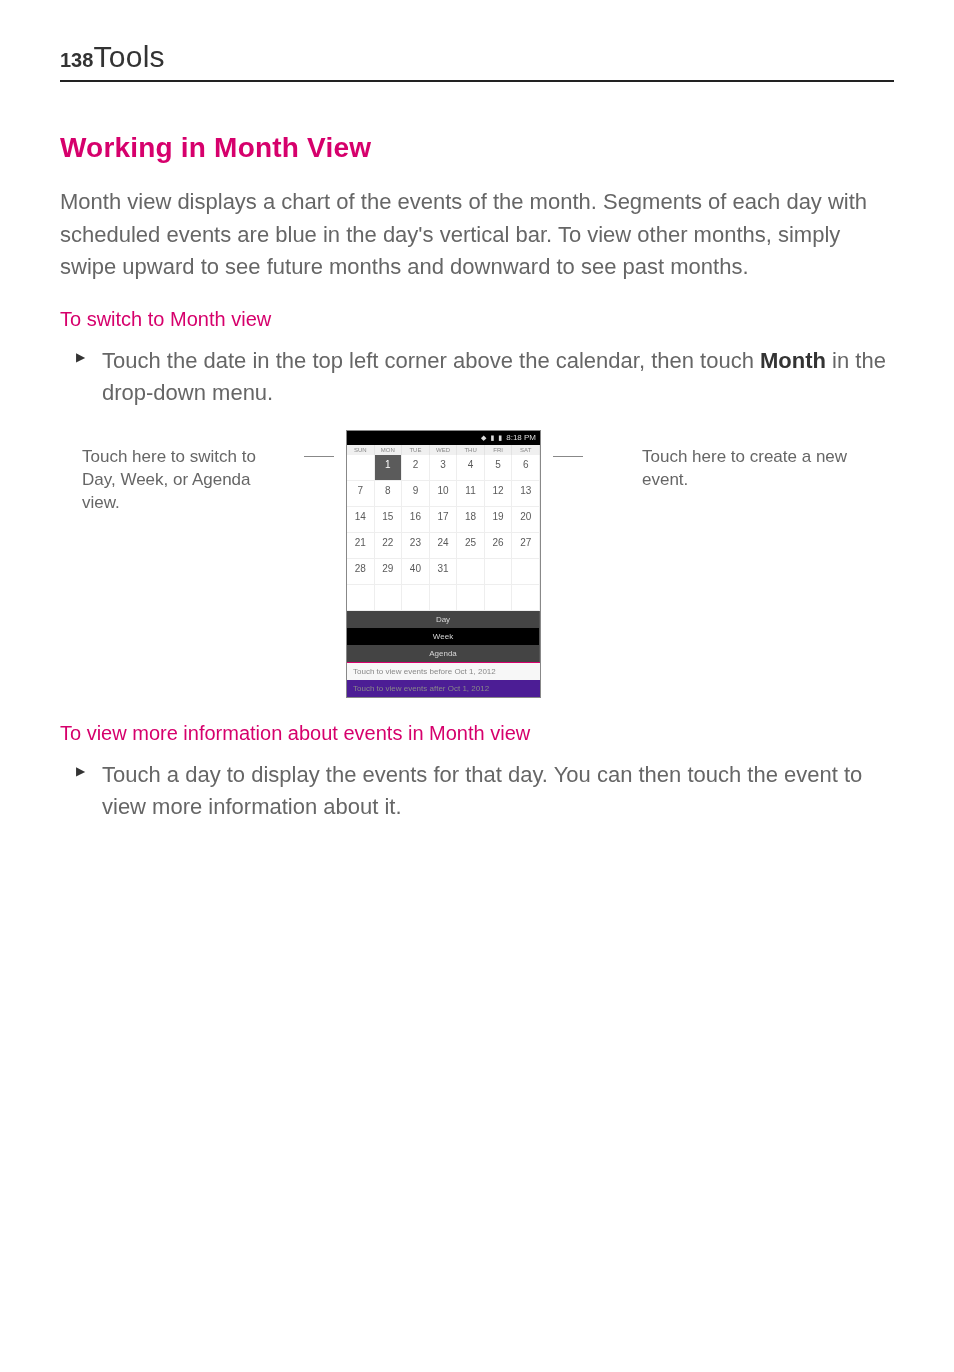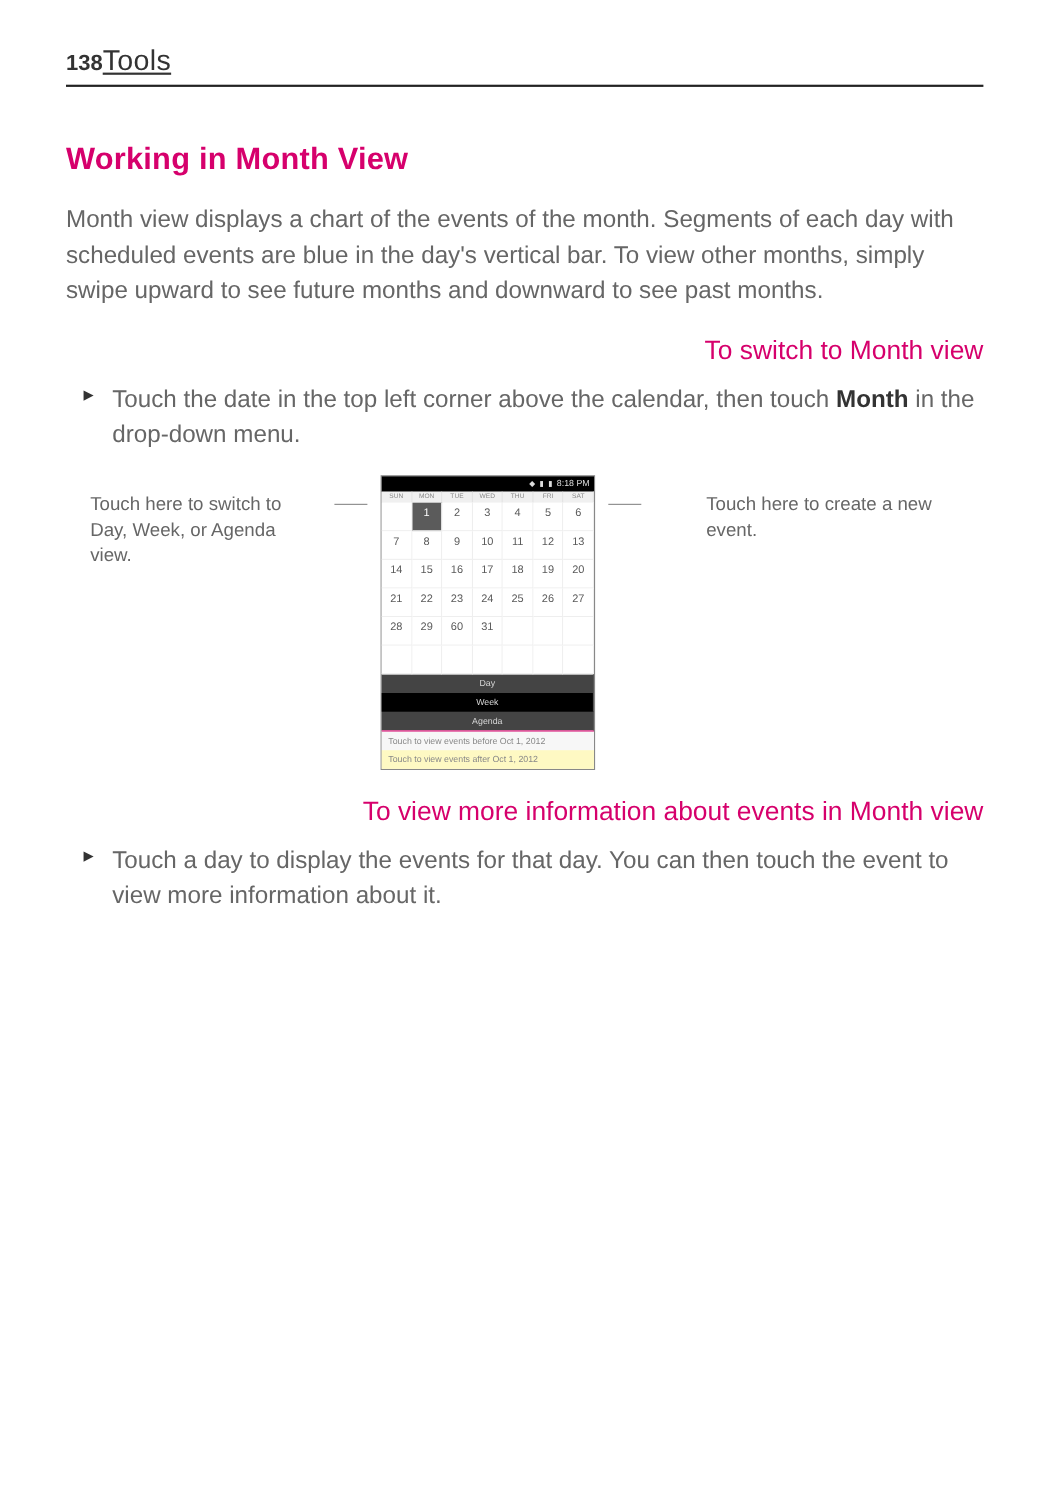--- a/index.html
+++ b/index.html
@@ -1,23 +1,23 @@
 <!DOCTYPE html>
 <html><head>
 <meta charset="utf-8">
 <style>
   * { box-sizing: border-box; margin: 0; padding: 0; }
   html, body { width: 954px; height: 1372px; background: #fff; font-family: "Helvetica Neue", Arial, sans-serif; color: #5a5a5a; }
   .page { padding: 40px 60px 40px 60px; }
   .header-row { display: flex; align-items: baseline; border-bottom: 2px solid #222; padding-bottom: 6px; margin-bottom: 50px; }
   .page-number { font-size: 20px; font-weight: 600; color: #333; }
-  .page-title { font-size: 26px; font-weight: 400; color: #333; letter-spacing: 0.3px; text-decoration: underline; }
+  .page-title { font-size: 30px; font-weight: 400; color: #333; letter-spacing: 0.3px; }
   .h2 { color: #d6006c; font-size: 28px; font-weight: 600; margin: 10px 0 22px 0; letter-spacing: 0.2px; }
   .p  { font-size: 22px; line-height: 1.48; color: #666; margin-bottom: 24px; font-weight: 300; }
-  .h3 { color: #d6006c; font-size: 24px; font-weight: 400; margin: 0 0 14px 0; text-align: right; }
+  .h3 { color: #d6006c; font-size: 20px; font-weight: 400; margin: 0 0 14px 0; }
   ul.bul { list-style: none; padding-left: 42px; margin-bottom: 20px; }
   ul.bul li { position: relative; font-size: 22px; line-height: 1.48; color: #666; font-weight: 300; }
   ul.bul li::before { content: "▶"; position: absolute; left: -26px; top: 4px; font-size: 12px; color: #333; }
   .bold { font-weight: 600; color: #333; }
   
   .figure-wrap { display: flex; align-items: flex-start; gap: 12px; margin: 12px 0 24px 22px; }
   .annot-left  { width: 210px; text-align: left; font-size: 17px; line-height: 1.35; color: #666; padding-top: 16px; }
   .annot-right { width: 220px; text-align: left; font-size: 17px; line-height: 1.35; color: #666; padding-top: 16px; margin-left: 47px; }
   .conn { flex: 0 0 30px; height: 1px; background: #888; margin-top: 26px; }
   
@@ -35,21 +35,21 @@
   .dayhdr { display: grid; grid-template-columns: repeat(7, 1fr); background: #f0f0f0; }
   .dayhdr div { text-align: center; font-size: 6px; color: #888; padding: 2px 0; border-right: 1px solid #e3e3e3; }
   .grid { display: grid; grid-template-columns: repeat(7, 1fr); }
   .grid div { height: 26px; text-align: center; font-size: 10px; color: #5a5a5a; padding-top: 4px; border-right: 1px solid #eee; border-bottom: 1px solid #eee; background: #fff; }
   .grid div.today { background: #5b5b5b; color: #fff; }
   .grid div.other { color: #ccc; }
   .tabs { display: grid; grid-template-columns: repeat(1, 1fr); background: #444; color: #d7d7d7; font-size: 8px; }
   .tabs div { text-align: center; padding: 4px 0; border-right: 1px solid #555; }
   .tabs div.active { background: #000000; }
   .hint { font-size: 8px; color: #888; padding: 4px 6px; border-top: 1px solid #d6006c; background: #f7f7f7; }
-  .hint2 { font-size: 8px; color: #888; padding: 4px 6px; background: #fef9c3; }
+  .hint2 { font-size: 8px; color: #888; padding: 4px 6px; background: #4c1d95; }
 </style>
 </head>
 <body>
 
 <div class="page">
 
   <div class="header-row">
     <span class="page-number">138</span>
     <span class="page-title">Tools</span>
   </div>
@@ -108,21 +108,21 @@
           <div>20</div>
           <div>21</div>
           <div>22</div>
           <div>23</div>
           <div>24</div>
           <div>25</div>
           <div>26</div>
           <div>27</div>
           <div>28</div>
           <div>29</div>
-          <div>60</div>
+          <div>40</div>
           <div>31</div>
           <div class="other"></div>
           <div class="other"></div>
           <div class="other"></div>
           <div class="other"></div>
           <div class="other"></div>
           <div class="other"></div>
           <div class="other"></div>
           <div class="other"></div>
           <div class="other"></div>

